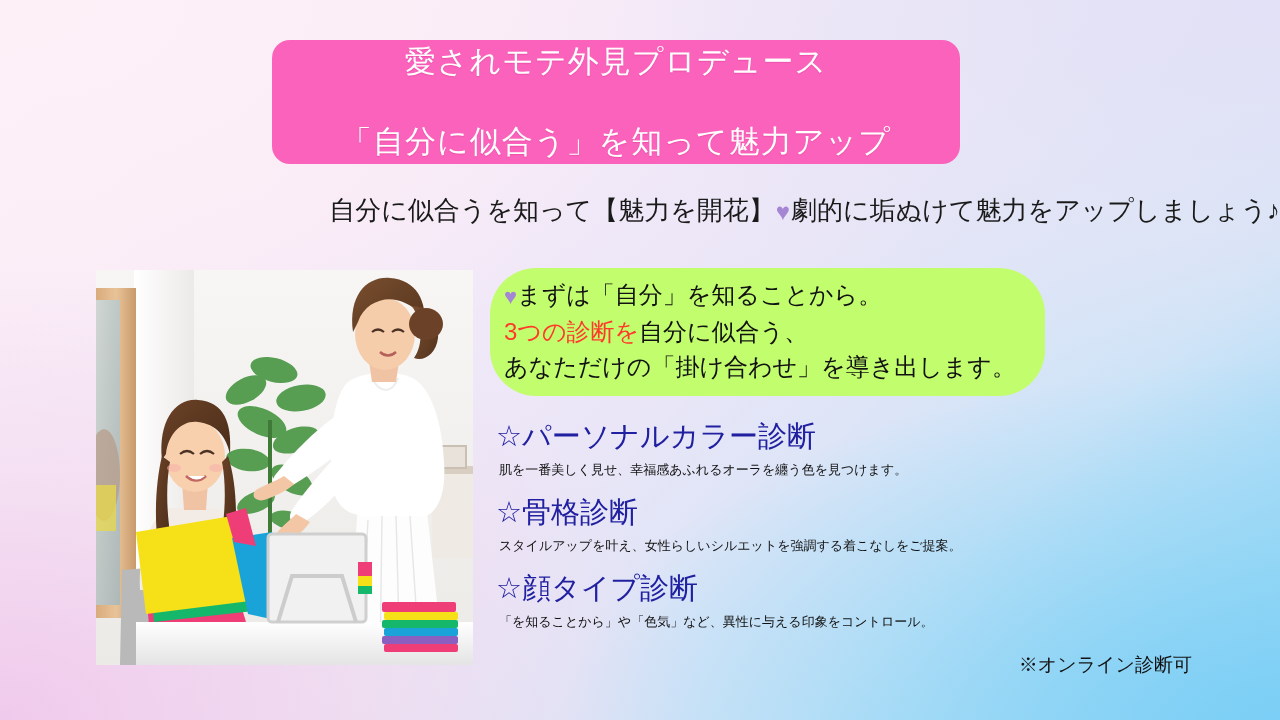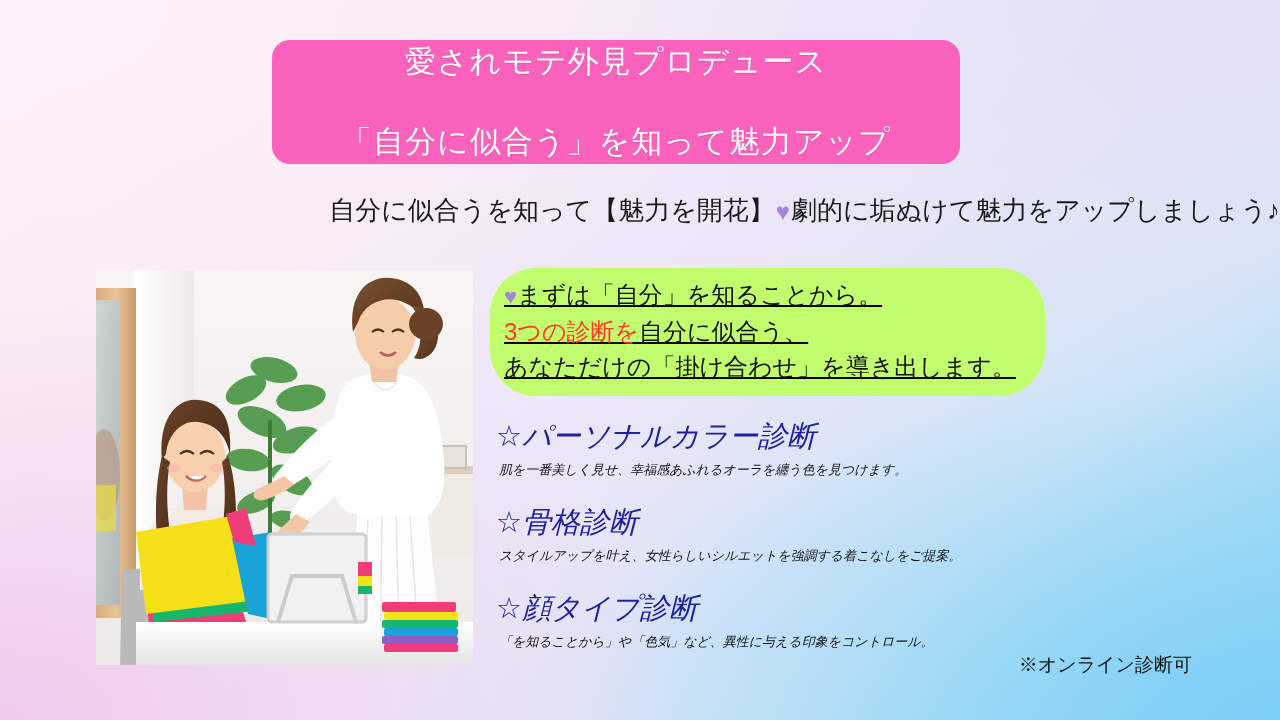--- a/index.html
+++ b/index.html
@@ -88,57 +88,55 @@
   .green-bubble {
     position: absolute;
     left: 490px;
     top: 268px;
     width: 555px;
     height: 128px;
     background: #c2fd6e;
     border-radius: 46px;
     box-sizing: border-box;
     padding: 9px 26px 0 14px;
-    text-decoration: underline;
   }
   .bubble-line {
     font-size: 24px;
     line-height: 35px;
     color: #111111;
     white-space: nowrap;
   }
   .bubble-line .accent-red { color: #ff3a2a; }
   .bubble-heart {
     color: #a586d4;
     font-size: 22px;
     vertical-align: -1px;
   }
 
   
   .diag-list {
     position: absolute;
     left: 496px;
     top: 416px;
     width: 720px;
-    font-style: italic;
   }
   .diag-head {
     color: #2020a0;
     font-size: 29px;
     line-height: 40px;
     white-space: nowrap;
   }
   .diag-desc {
     color: #111111;
     font-size: 13px;
     line-height: 28px;
     white-space: nowrap;
     padding-left: 3px;
   }
-  .diag-item + .diag-item { margin-top: 18px; }
+  .diag-item + .diag-item { margin-top: 8px; }
 
   
   .footnote {
     position: absolute;
     right: 88px;
     top: 652px;
     font-size: 19px;
     line-height: 28px;
     color: #111111;
     white-space: nowrap;

